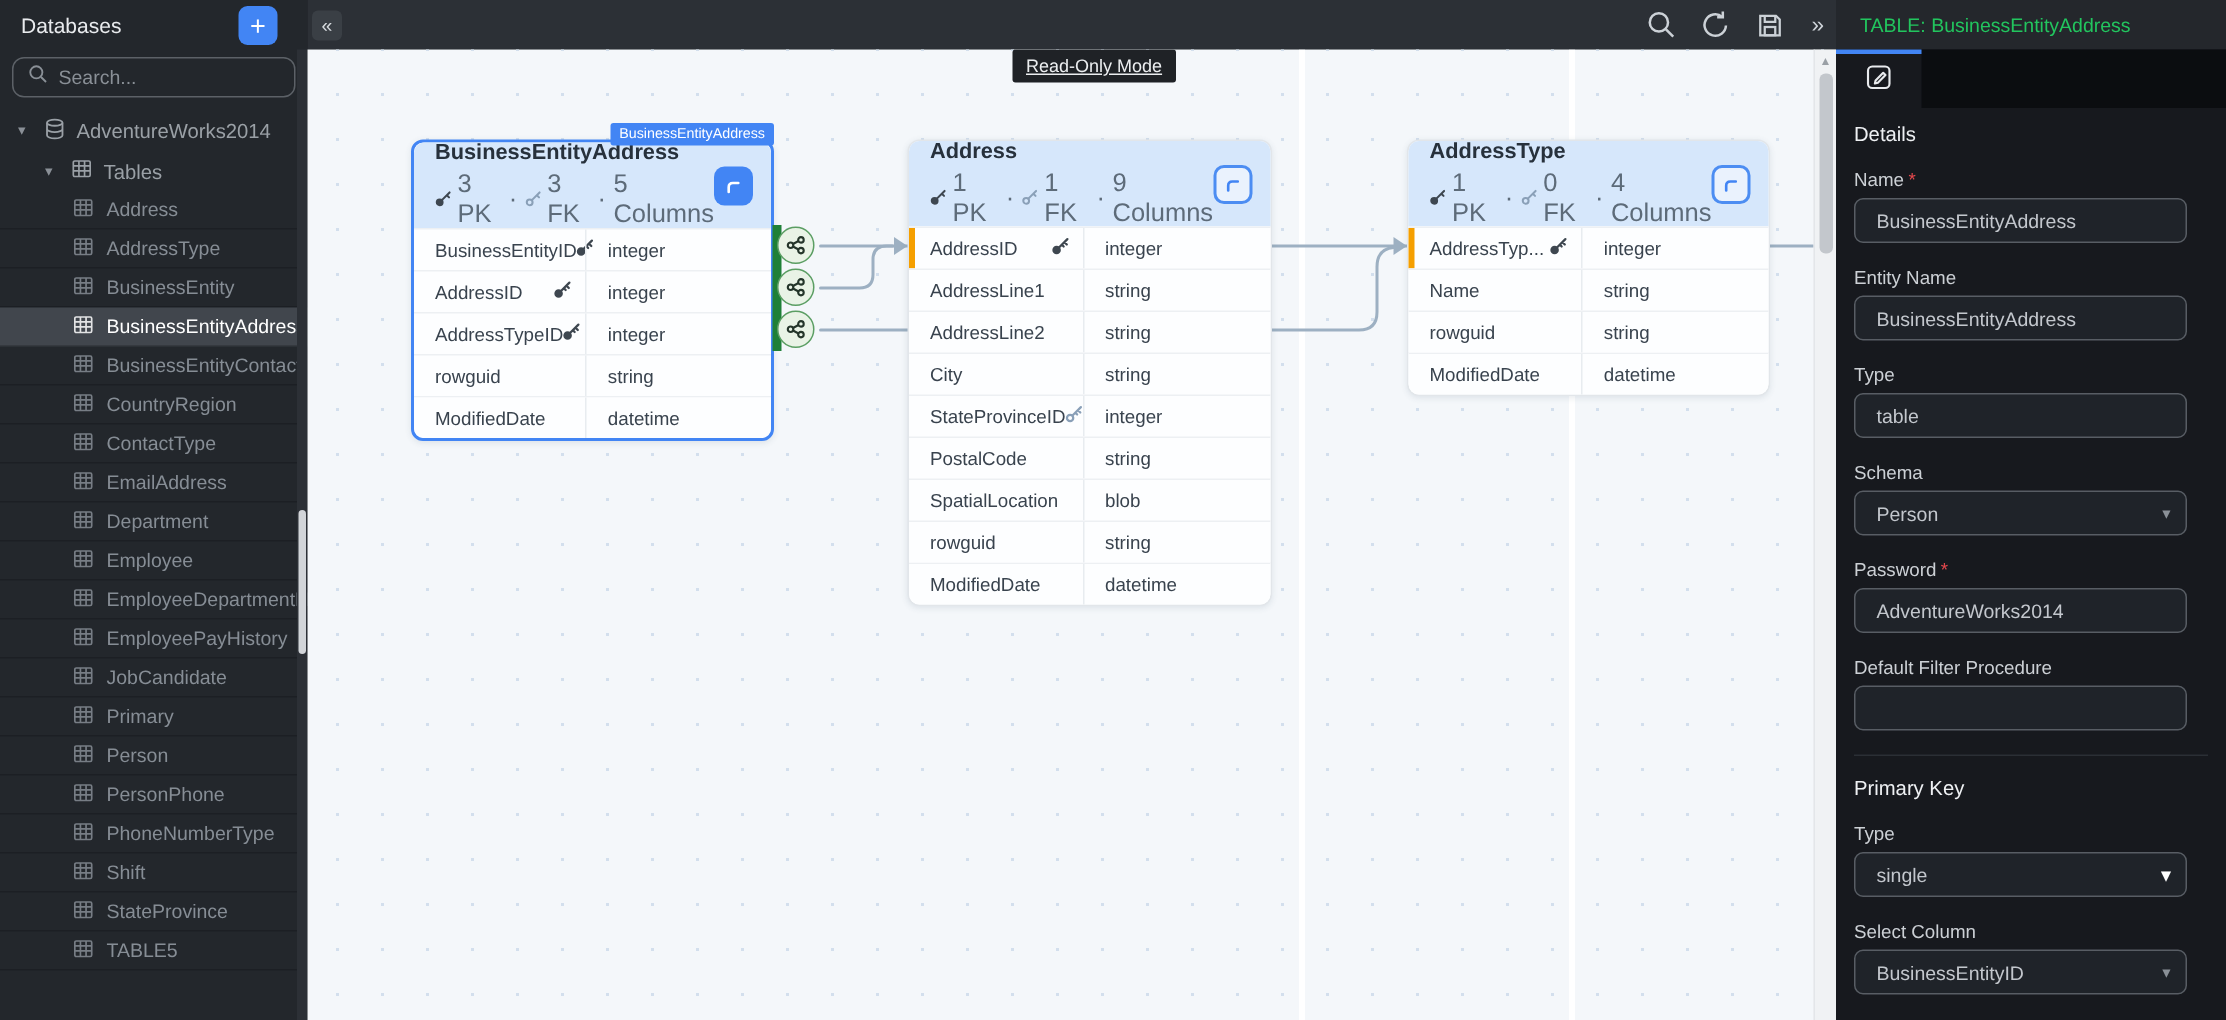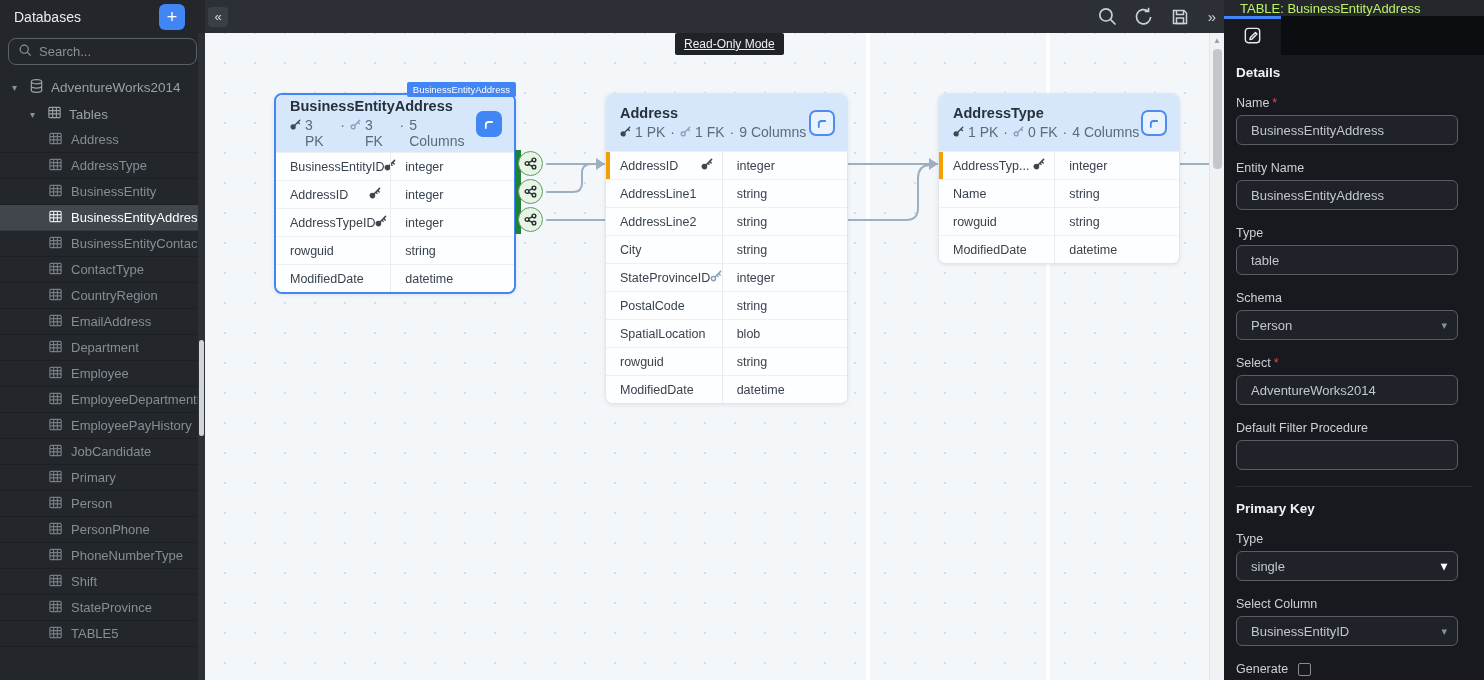--- a/index.html
+++ b/index.html
@@ -53,21 +53,21 @@
 
   .node { position:absolute; background:#fdfeff; border:1px solid #e2e6ea; border-radius:8px; z-index:2;
           box-shadow:0 1px 4px rgba(60,80,110,0.12); }
   .node.selected { border:2px solid #4285f4; }
   .node-badge { position:absolute; top:-13px; right:-2px; background:#4285f4; color:#fff; font-size:9.5px;
                 padding:2px 6px; border-radius:2px; }
   .node-header { height:57px; background:#d6e7fb; border-radius:7px 7px 0 0; display:flex; align-items:center;
                  padding:0 12px 0 14px; }
   .node-titles { flex:1; min-width:0; }
   .node-title { font-size:14.5px; font-weight:bold; color:#27313c; margin-bottom:3px; }
-  .node-meta { display:flex; gap:4px; font-size:14px; color:#5d6b79; }
+  .node-meta { display:flex; align-items:center; gap:4px; font-size:17px; color:#5d6b79; }
   .node-meta .sep { margin:0 1px; }
   .flow-btn { width:26px; height:26px; border-radius:7px; cursor:pointer; display:flex; align-items:center;
               justify-content:center; background:#eaf2fd; border:2px solid #4c8df2; }
   .node.selected .flow-btn { background:#4285f4; border:none; }
   .node-rows { }
   .node-row { position:relative; display:flex; height:28px; border-top:1px solid #edf0f3; background:#fdfeff;
               font-size:12.5px; color:#39434e; }
   .node-row:last-child { border-radius:0 0 7px 7px; }
   .cell-name { width:48%; display:flex; align-items:center; padding-left:14px; }
   .cell-name .key-ic { margin-left:auto; margin-right:9px; }
@@ -81,27 +81,27 @@
              border:1.5px solid #5b9e63; z-index:3; display:flex; align-items:center; justify-content:center;
              color:#24352a; cursor:pointer; }
 
   .canvas-scrollbar { position:absolute; right:0; top:0; bottom:0; width:15px; background:#f0f2f4;
                       border-left:1px solid #e3e6e9; z-index:7; }
   .cs-up { height:14px; display:flex; align-items:center; justify-content:center; color:#9aa0a6; font-size:8px; }
   .cs-thumb { position:absolute; left:3px; top:16px; width:9px; height:120px; background:#c3c7cc; border-radius:4px; }
 
   
   .inspector { position:relative; width:260px; flex:0 0 260px; height:680px; background:#17191e; overflow:hidden; }
-  .insp-header { height:16px; background:#24272c; color:#bef264; font-size:13px; display:flex;
+  .insp-header { height:33px; background:#24272c; color:#22c55e; font-size:13px; display:flex;
                  align-items:center; padding-left:16px; }
   .insp-tabstrip { height:39px; background:#0b0d10; display:flex; }
   .insp-tab { width:57px; height:39px; background:#17191e; border-top:3px solid #4285f4;
               display:flex; align-items:center; justify-content:center; cursor:pointer; }
   .insp-body { padding:10px 26px 0 12px; }
-  .insp-heading { color:#eef0f3; font-size:13.5px; font-weight:bold; margin-bottom:16px; }
+  .insp-heading { color:#eef0f3; font-size:13.5px; font-weight:normal; margin-bottom:16px; }
   .flabel { color:#ccd0d5; font-size:12.5px; margin-bottom:4px; height:15px; }
   .flabel .req { color:#e5484d; margin-left:3px; }
   .finput { position:relative; height:30px; background:#1f2329; border:1px solid #585d64; border-radius:6px;
             color:#c3c7cd; font-size:13px; display:flex; align-items:center; padding:0 26px 0 14px;
             margin-bottom:16px; cursor:text; }
   .finput.select { cursor:pointer; }
   .finput .caret { position:absolute; right:10px; color:#8a9097; font-size:11px; }
   .finput.native .caret { color:#ffffff; font-size:12px; font-weight:bold; }
   .insp-divider { border:none; border-top:1px solid #2b2f35; margin:0 -14px 14px -0px; }
   .chk-row { display:flex; align-items:center; gap:10px; }
@@ -193,30 +193,30 @@
     </span>
     <span>BusinessEntityContact</span>
   </div>
         <div class="sb-item">
     <span>
       <svg width="15" height="15" viewBox="0 0 16 16" fill="none" stroke="currentColor" stroke-width="1.2">
         <rect x="2" y="2.5" width="12" height="11" rx="1"></rect>
               <path d="M2 6h12M2 9.5h12M6 2.5v11M10 2.5v11"></path>
       </svg>
     </span>
+    <span>CountryRegion</span>
+  </div>
+        <div class="sb-item">
+    <span>
+      <svg width="15" height="15" viewBox="0 0 16 16" fill="none" stroke="currentColor" stroke-width="1.2">
+        <rect x="2" y="2.5" width="12" height="11" rx="1"></rect>
+              <path d="M2 6h12M2 9.5h12M6 2.5v11M10 2.5v11"></path>
+      </svg>
+    </span>
     <span>ContactType</span>
-  </div>
-        <div class="sb-item">
-    <span>
-      <svg width="15" height="15" viewBox="0 0 16 16" fill="none" stroke="currentColor" stroke-width="1.2">
-        <rect x="2" y="2.5" width="12" height="11" rx="1"></rect>
-              <path d="M2 6h12M2 9.5h12M6 2.5v11M10 2.5v11"></path>
-      </svg>
-    </span>
-    <span>CountryRegion</span>
   </div>
         <div class="sb-item">
     <span>
       <svg width="15" height="15" viewBox="0 0 16 16" fill="none" stroke="currentColor" stroke-width="1.2">
         <rect x="2" y="2.5" width="12" height="11" rx="1"></rect>
               <path d="M2 6h12M2 9.5h12M6 2.5v11M10 2.5v11"></path>
       </svg>
     </span>
     <span>EmailAddress</span>
   </div>
@@ -717,21 +717,21 @@
 
       <div class="flabel"><span>Type</span></div>
       <div class="finput">table</div>
 
       <div class="flabel"><span>Schema</span></div>
       <div class="finput select">
         <span>Person</span>
         <span class="caret">▾</span>
       </div>
 
-      <div class="flabel"><span>Select</span><span class="req">*</span></div>
+      <div class="flabel"><span>Password</span><span class="req">*</span></div>
       <div class="finput">AdventureWorks2014</div>
 
       <div class="flabel"><span>Default Filter Procedure</span></div>
       <div class="finput"></div>
 
       <hr class="insp-divider">
 
       <div class="insp-heading">Primary Key</div>
 
       <div class="flabel"><span>Type</span></div>

